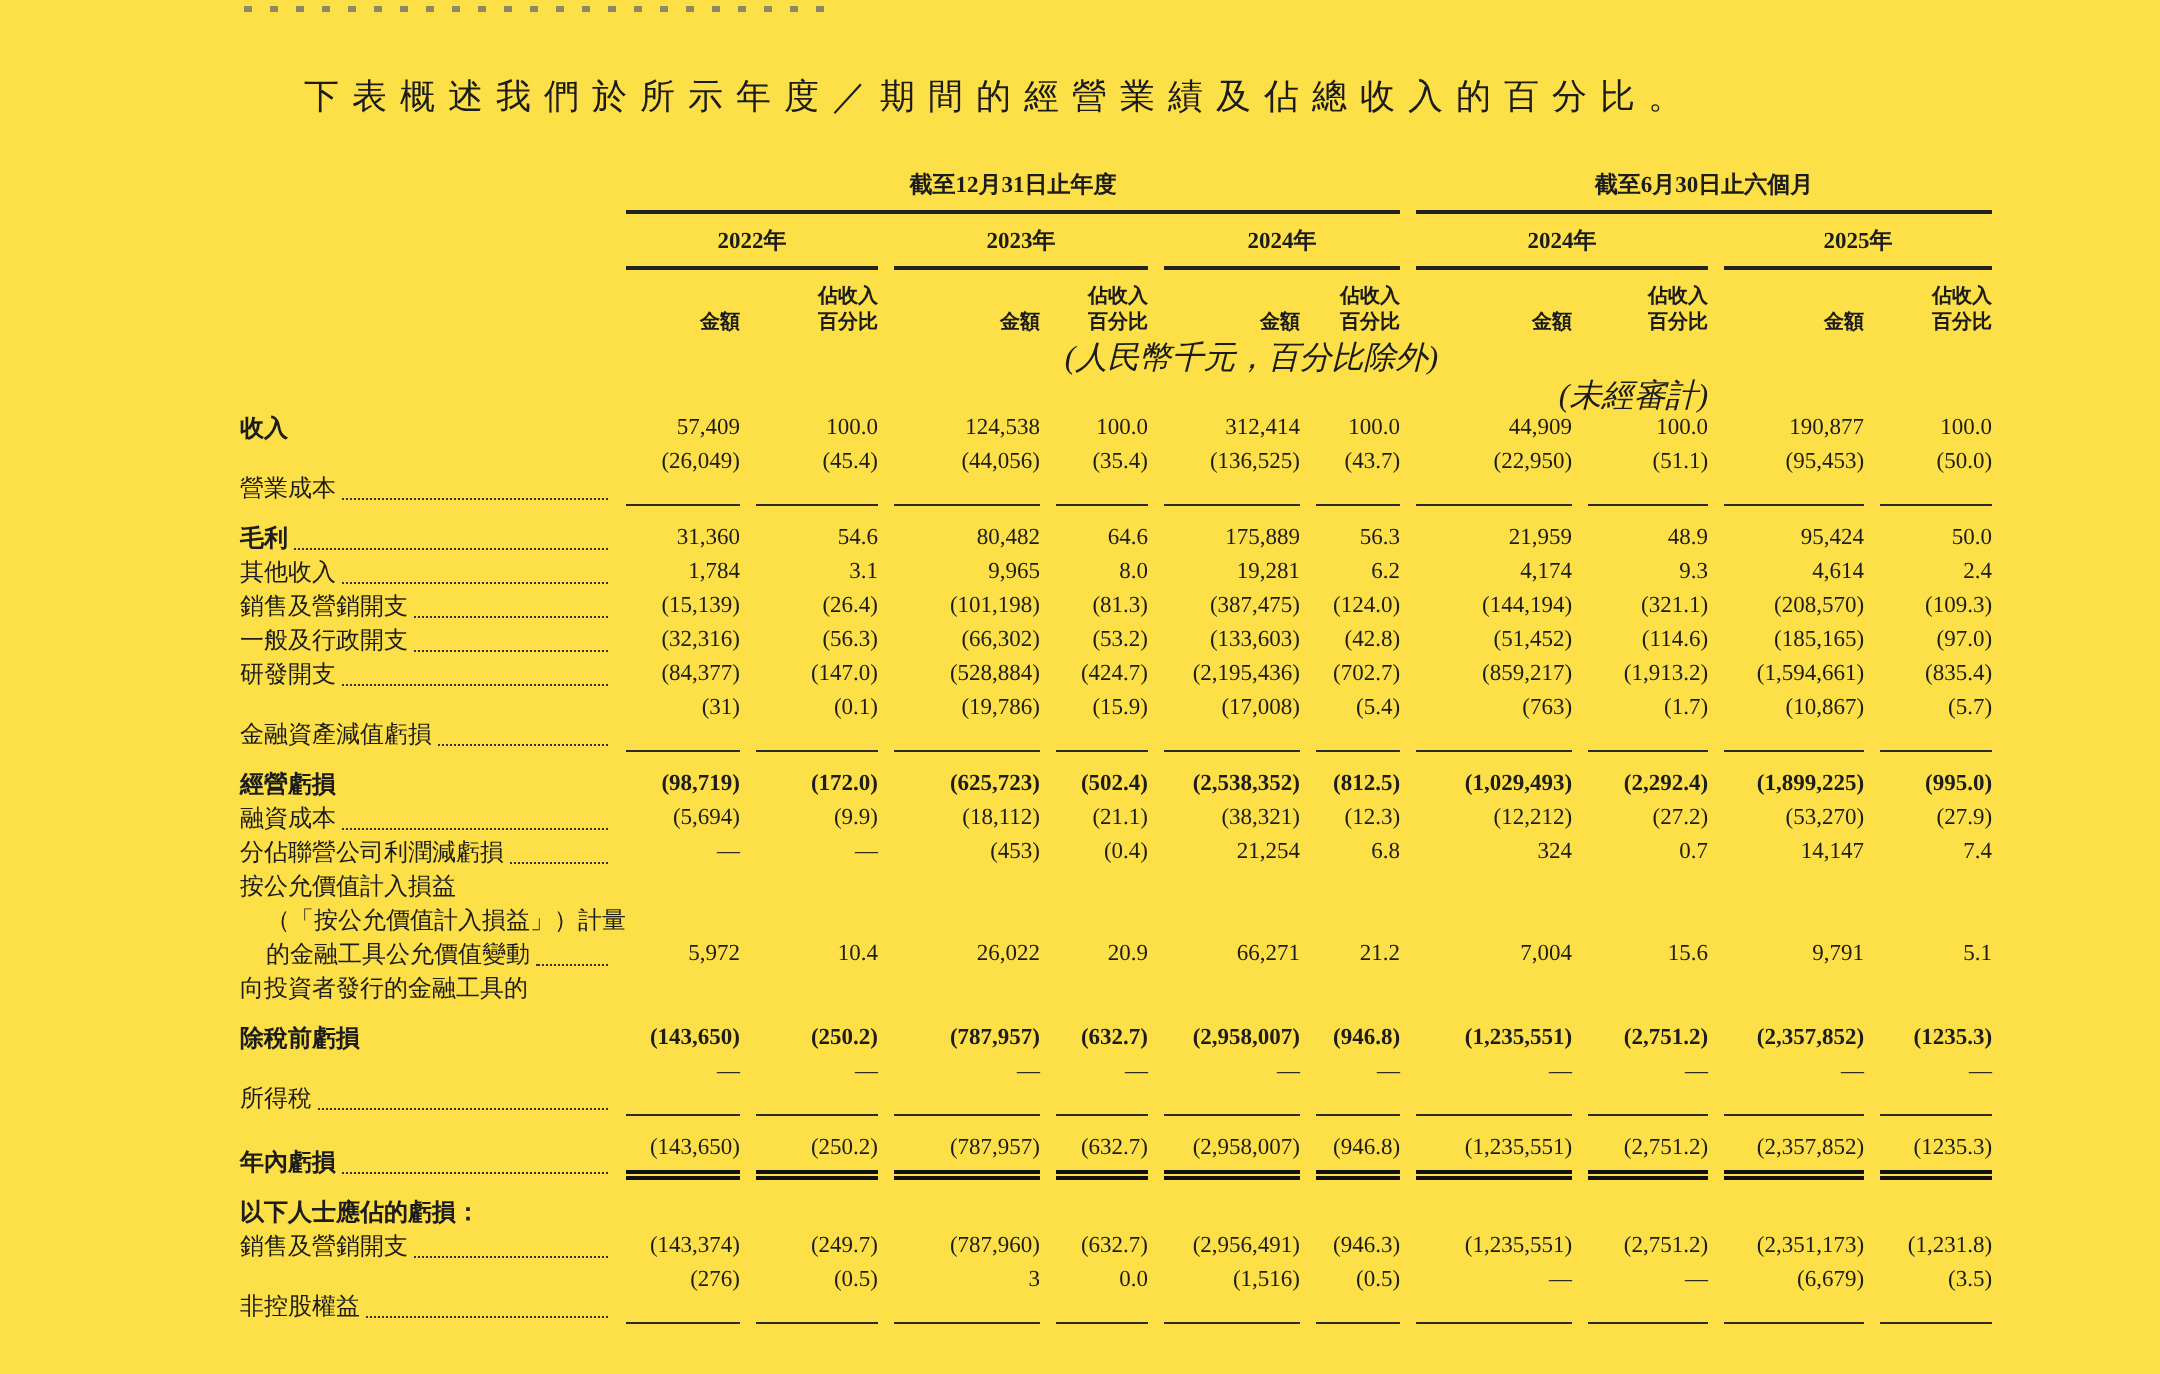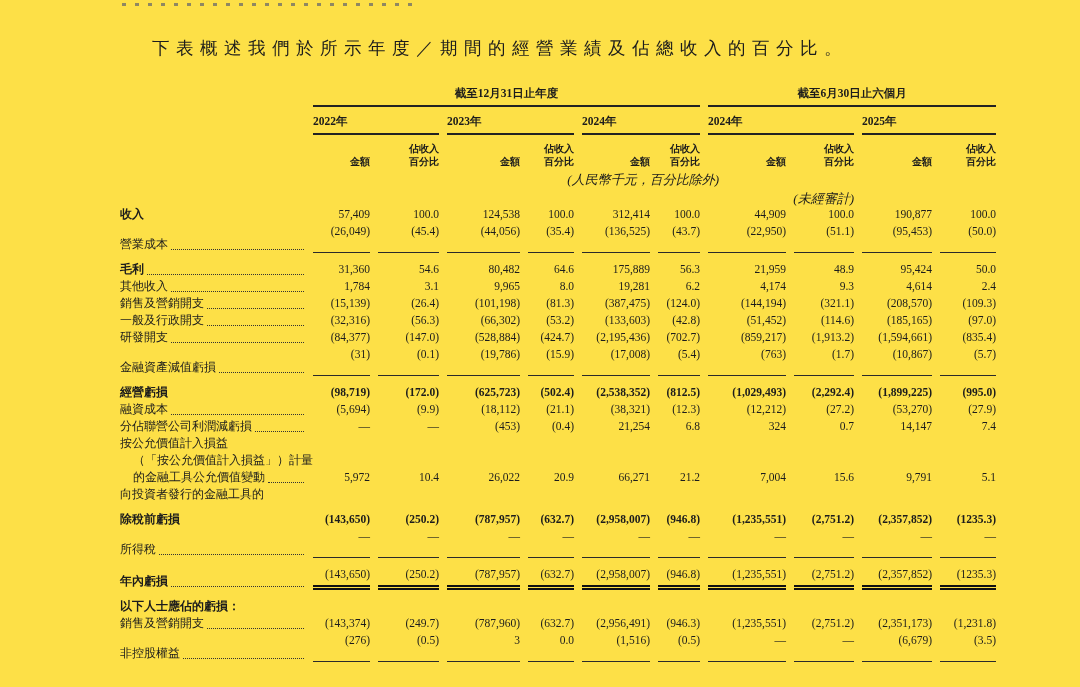--- a/index.html
+++ b/index.html
@@ -26,28 +26,28 @@
     border-collapse:separate;border-spacing:8px 0;
     table-layout:fixed;width:892px;
     font-size:12px;line-height:17px;
   }
   td{padding:0;vertical-align:bottom;overflow:visible;}
   td.ghdr{
     text-align:center;font-weight:bold;font-size:11.5px;
     border-bottom:2.5px solid #222;padding-bottom:5px;line-height:14px;
   }
   td.yhdr{
-    text-align:left;font-weight:bold;font-size:11.5px;
+    text-align:center;font-weight:bold;font-size:11.5px;
     border-bottom:2px solid #222;padding-top:8px;padding-bottom:5px;line-height:13px;
   }
   td.shdr{
     text-align:right;font-weight:bold;font-size:10px;line-height:13px;
     padding-top:7px;white-space:pre-line;vertical-align:bottom;
   }
-  td.noteu{font-style:italic;font-size:13px;text-align:right;line-height:15px;padding-top:4px;}
+  td.noteu{font-style:italic;font-size:16px;text-align:right;line-height:15px;padding-top:4px;}
   .shift19{position:relative;left:19px;}
   td.num{
     text-align:right;white-space:nowrap;font-size:11.5px;
     font-variant-numeric:lining-nums;
   }
   td.lblcell{white-space:nowrap;}
   .lblwrap{display:flex;align-items:flex-end;}
   .lblwrap .t{white-space:nowrap;}
   .lblwrap .dots{flex:1 1 auto;min-width:0;margin:0 1px 3px 3px;border-bottom:1.6px dotted #333;}
   .bold{font-weight:bold;}

